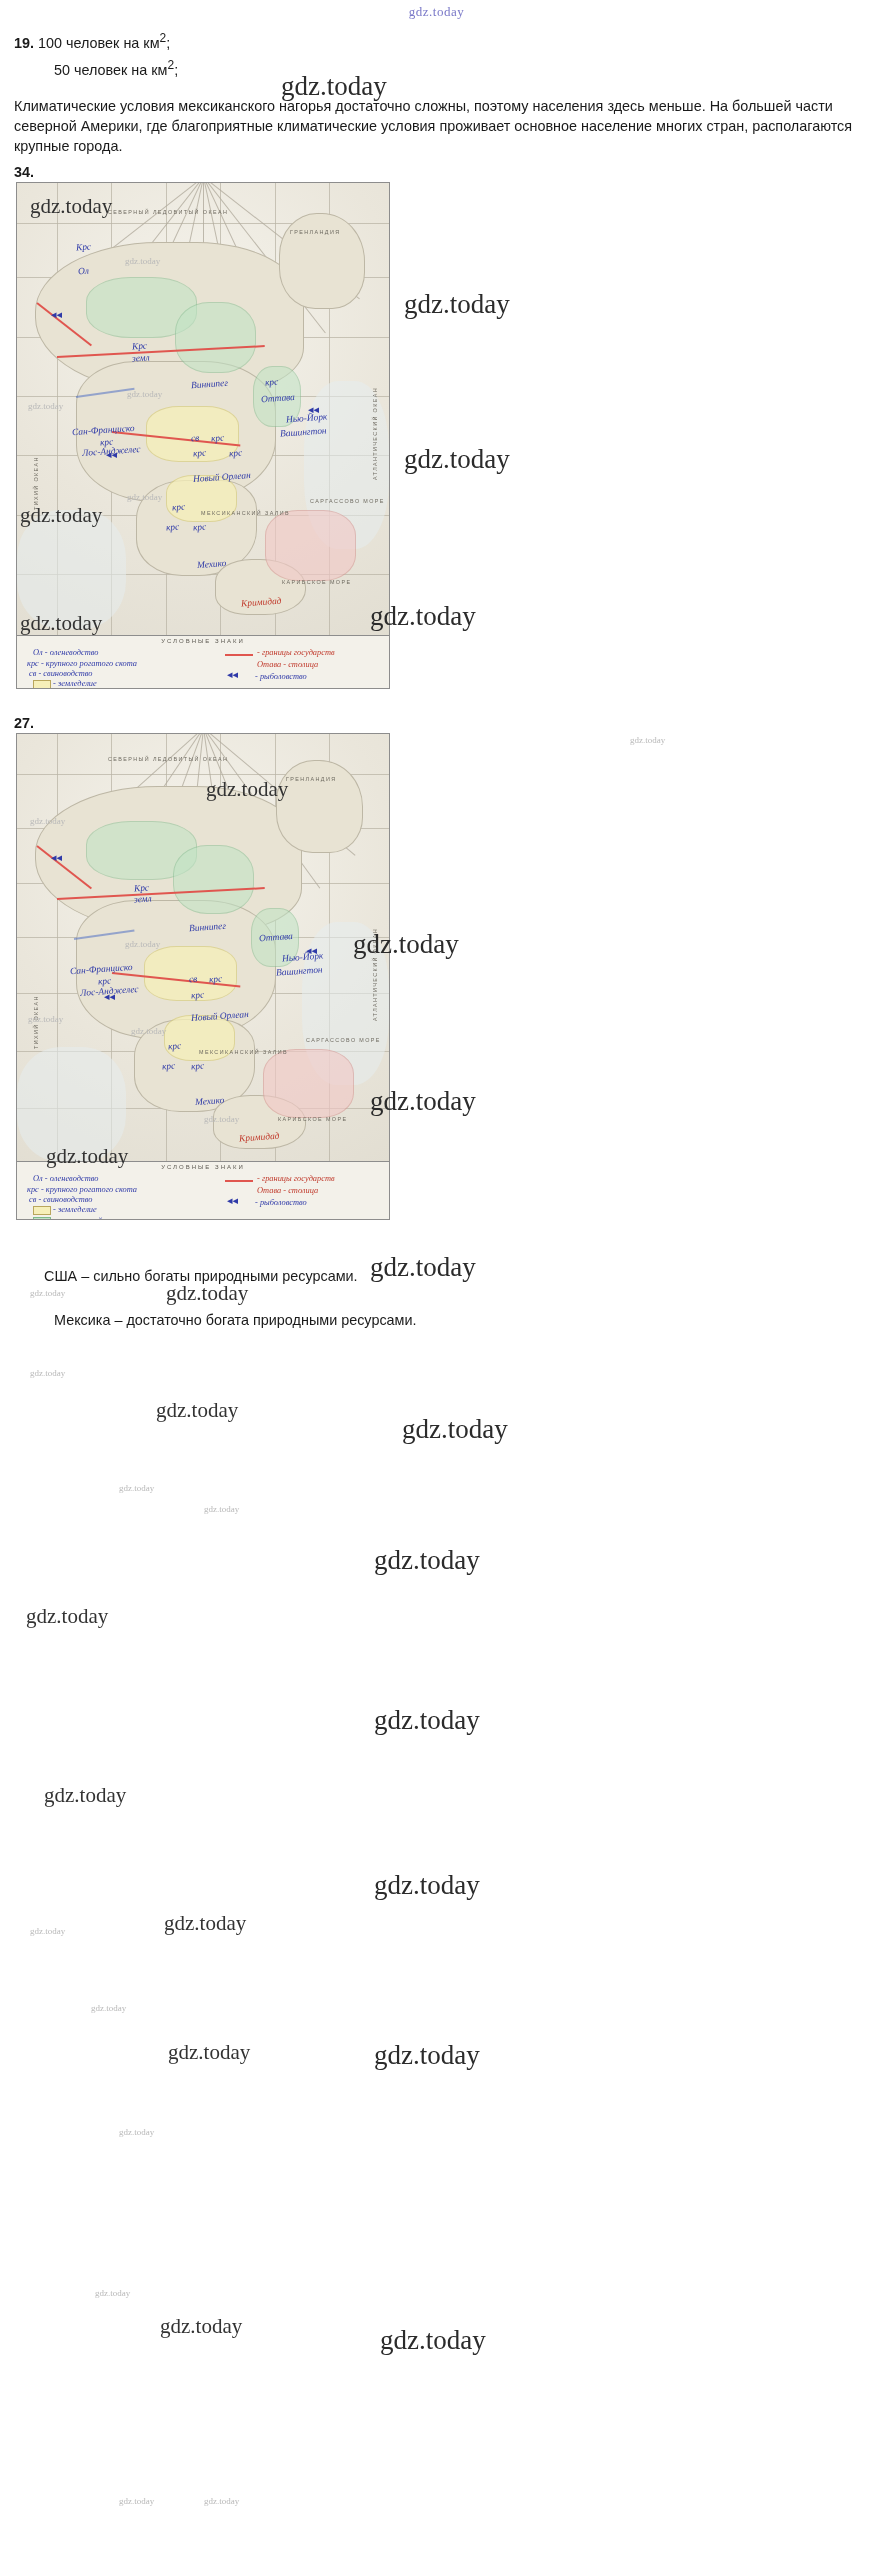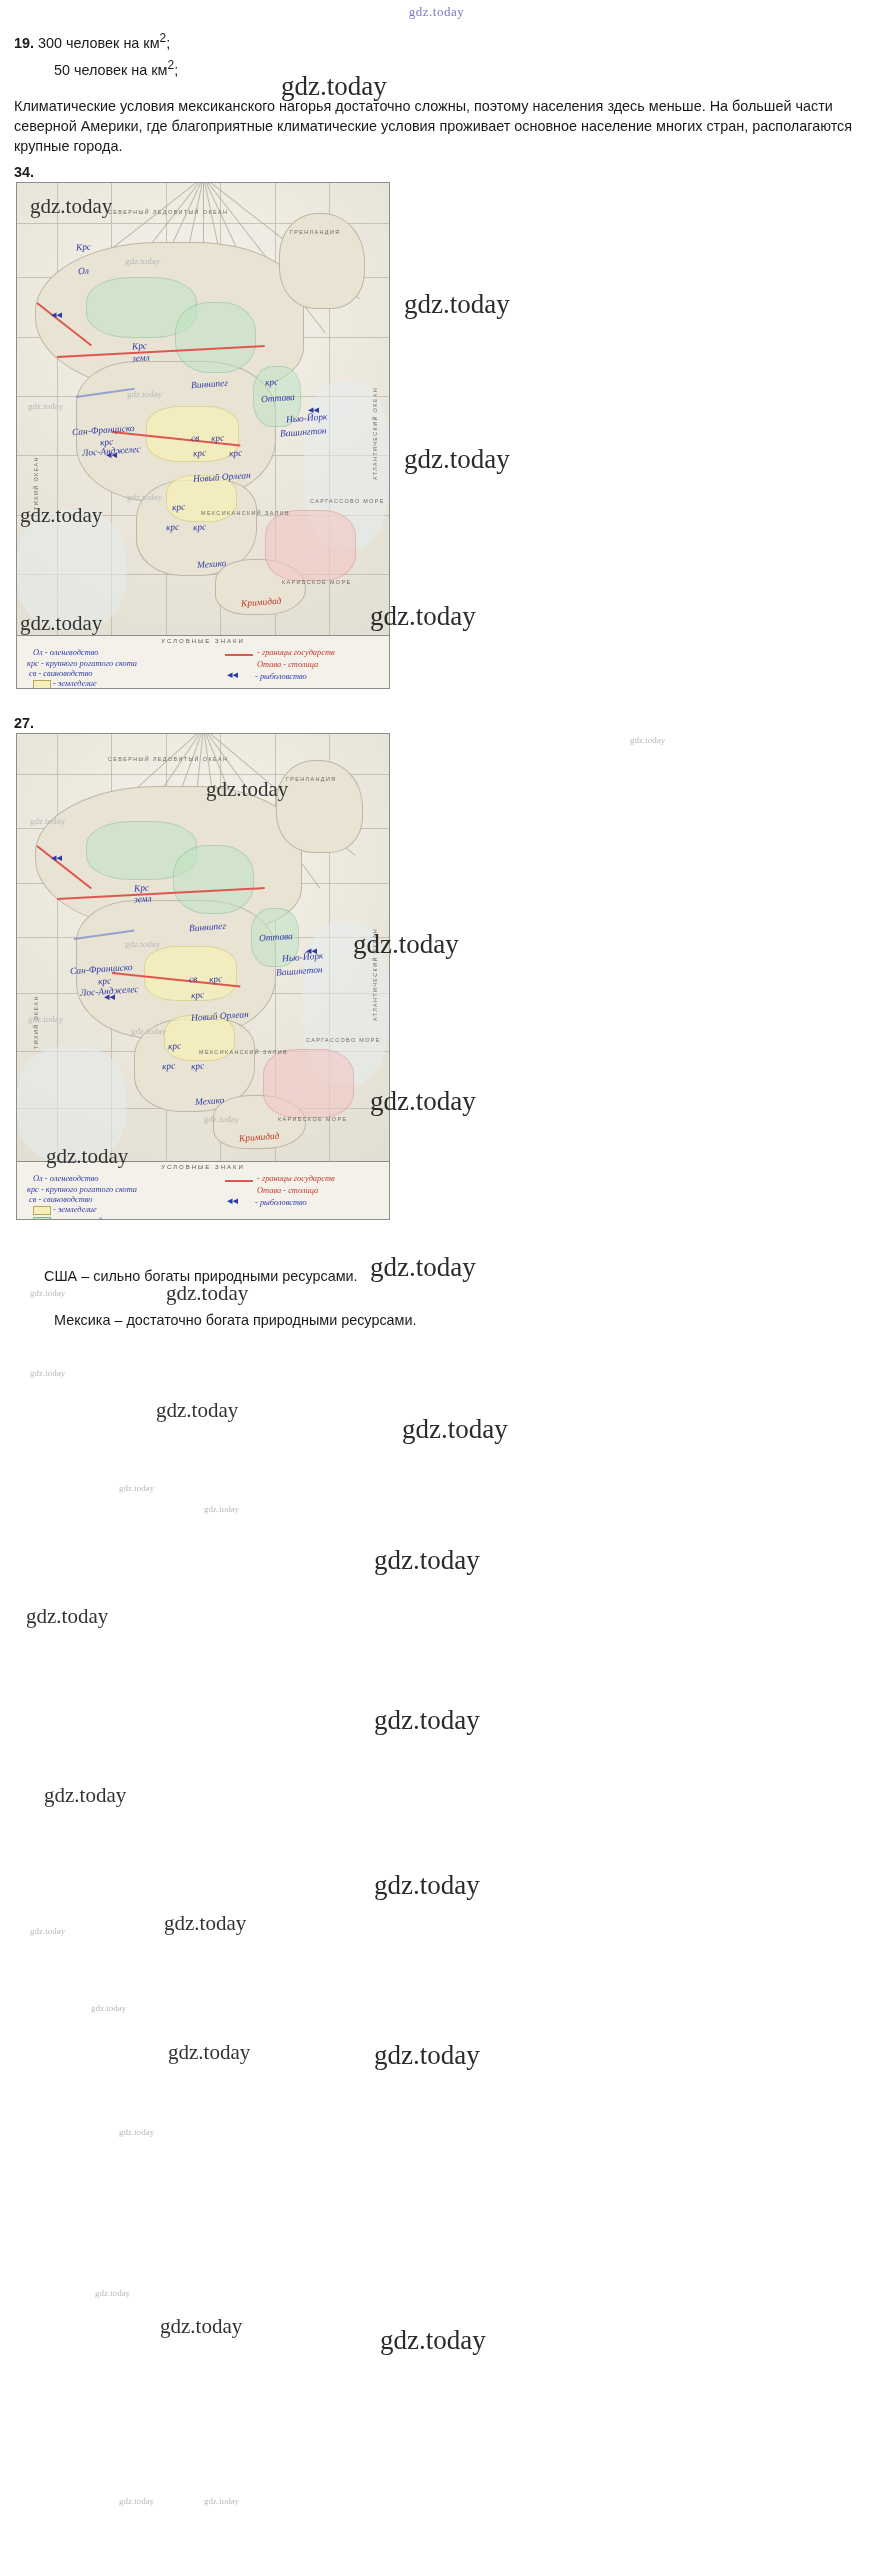--- a/index.html
+++ b/index.html
@@ -231,21 +231,21 @@
 
 <div class="page">
 
   <div class="top-watermark">gdz.today</div>
 
   <div class="content">
 
     <div class="para-block">
       <div class="para">
         <span class="qnum">19.</span>
-        <span>300 человек на км</span><sup>2</sup><span>;</span>
+        <span>100 человек на км</span><sup>2</sup><span>;</span>
       </div>
       <div class="para indent-2">
         <span>50 человек на км</span><sup>2</sup><span>;</span>
       </div>
       <div style="height:14px"></div>
       <div class="para">Климатические условия мексиканского нагорья достаточно сложны, поэтому населения здесь меньше. На большей части северной Америки, где благоприятные климатические условия проживает основное население многих стран, располагаются крупные города.</div>
     </div>
 
     <div class="fig-label">34.</div>
 

